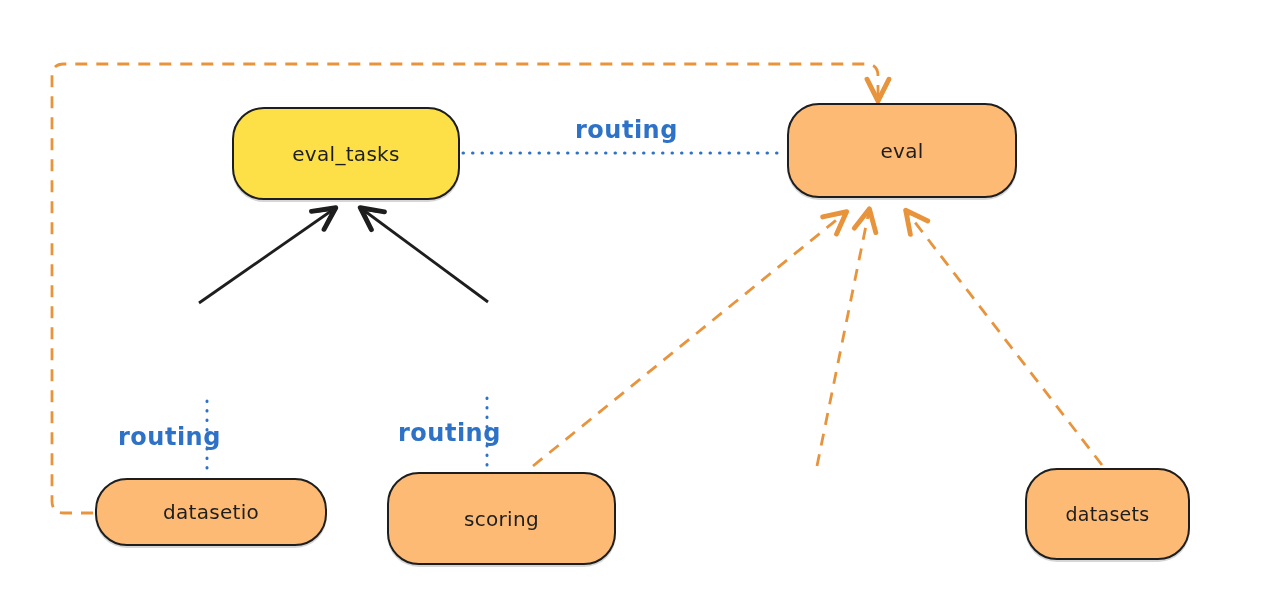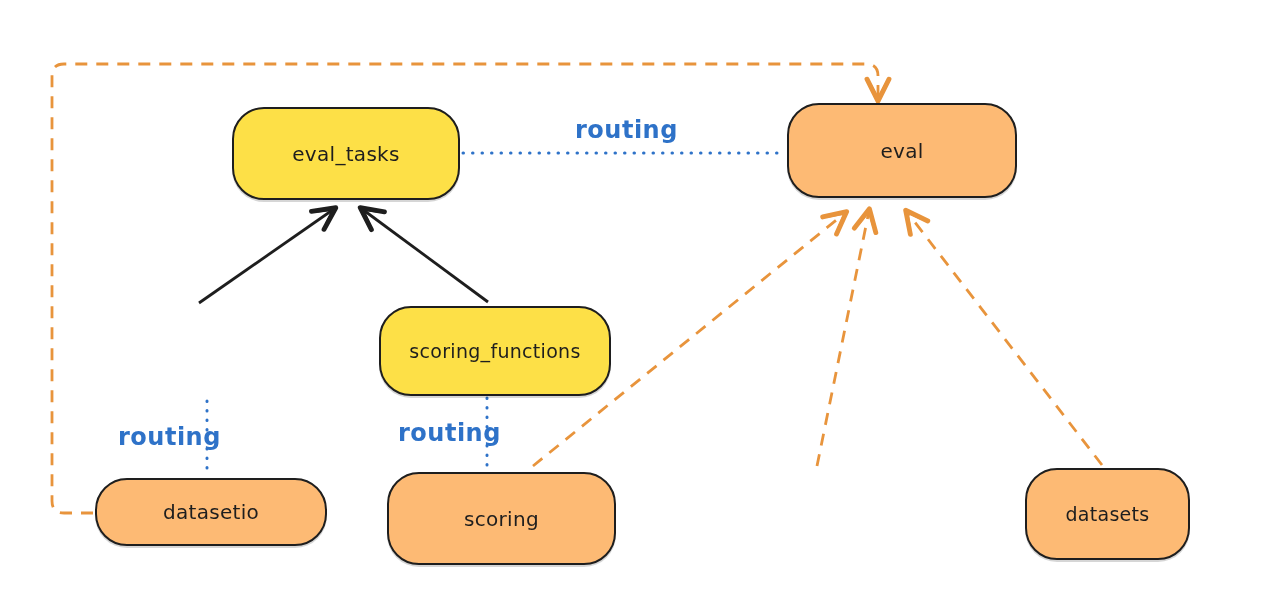--- a/index.html
+++ b/index.html
@@ -66,23 +66,20 @@
     <path d="M817,466 L869,211" fill="none" stroke="#e8943c" stroke-width="2.8" stroke-dasharray="12 9" marker-end="url(#arrow-orange)"></path>
     <path d="M1102,465 L907,212" fill="none" stroke="#e8943c" stroke-width="2.8" stroke-dasharray="12 9" marker-end="url(#arrow-orange)"></path>
   </svg>
 
   <div class="node fill-blue" id="n-eval-tasks">
     <span>eval_tasks</span>
   </div>
   <div class="node fill-green" id="n-eval">
     <span>eval</span>
   </div>
-  <div class="node fill-blue" id="n-scoring-functions">
-    <span>scoring_functions</span>
-  </div>
   <div class="node fill-green" id="n-datasetio">
     <span>datasetio</span>
   </div>
   <div class="node fill-green" id="n-scoring">
     <span>scoring</span>
   </div>
   <div class="node fill-green" id="n-inference">
     <span>datasets</span>
   </div>
 

